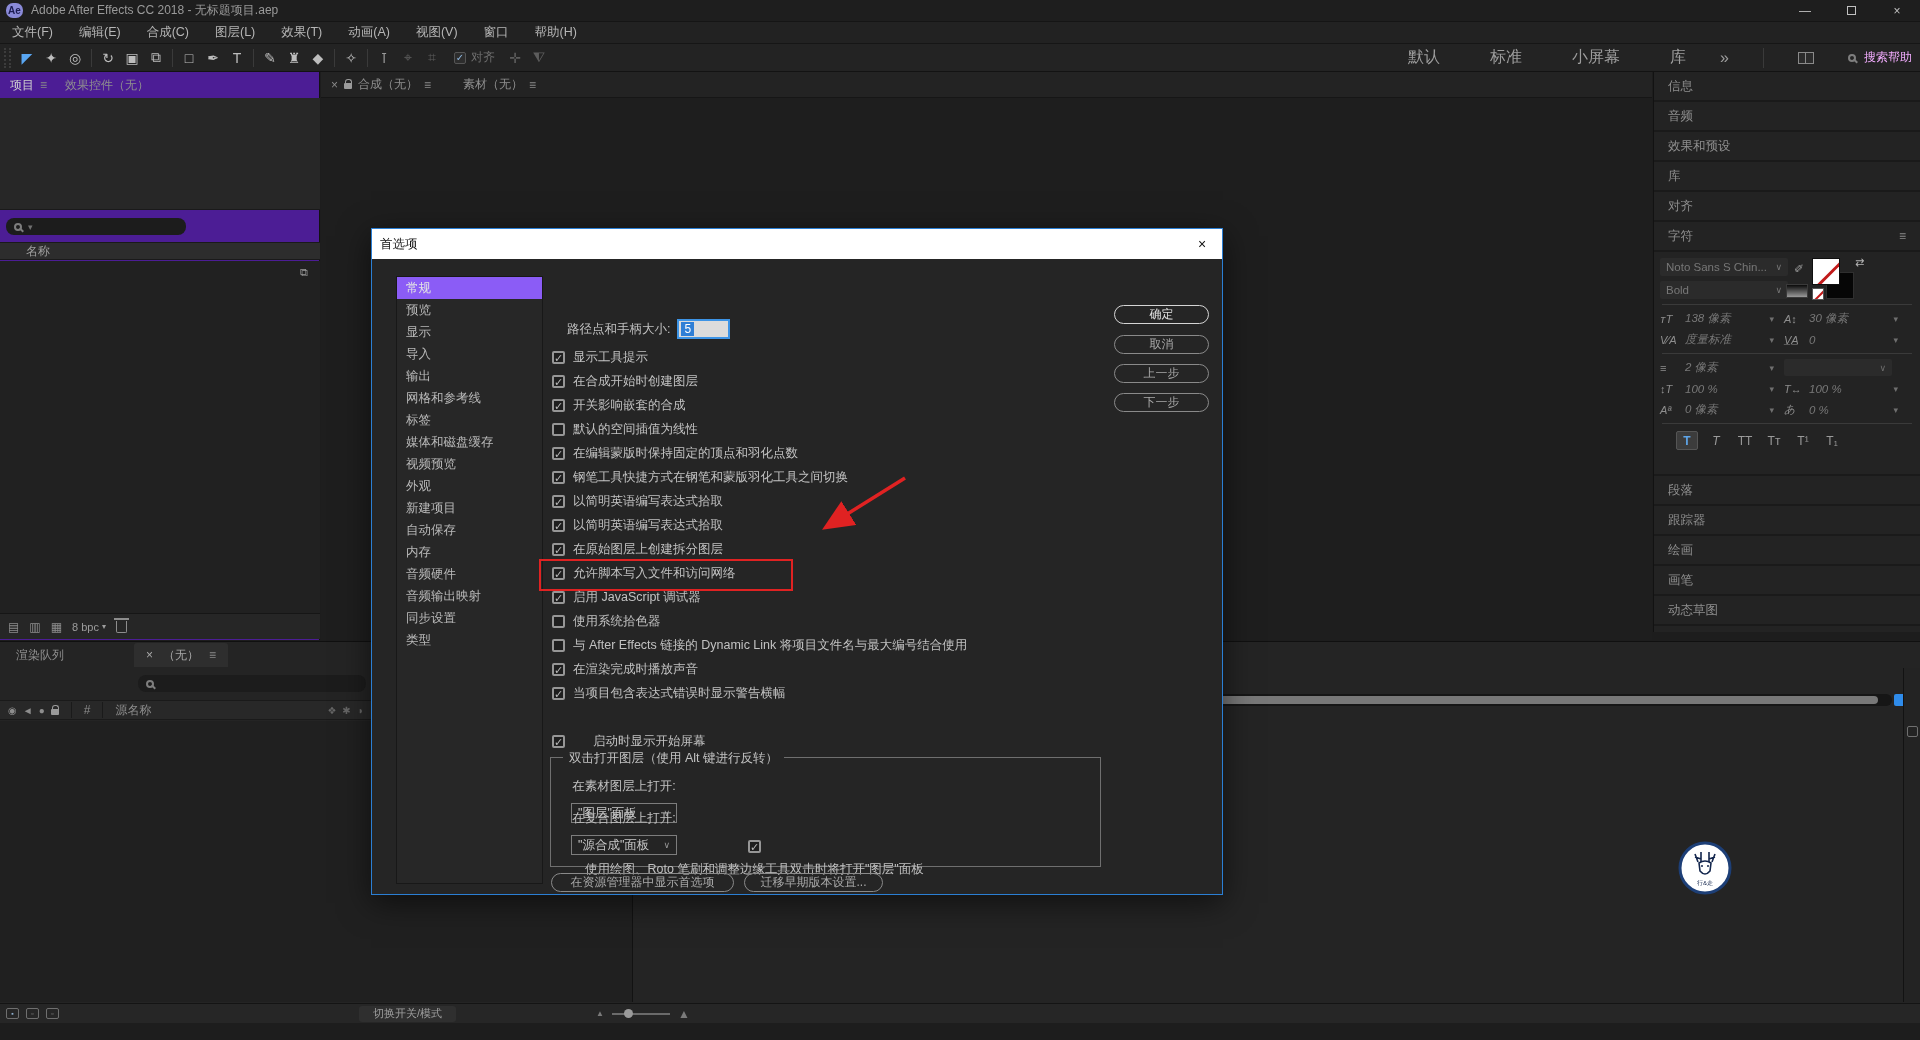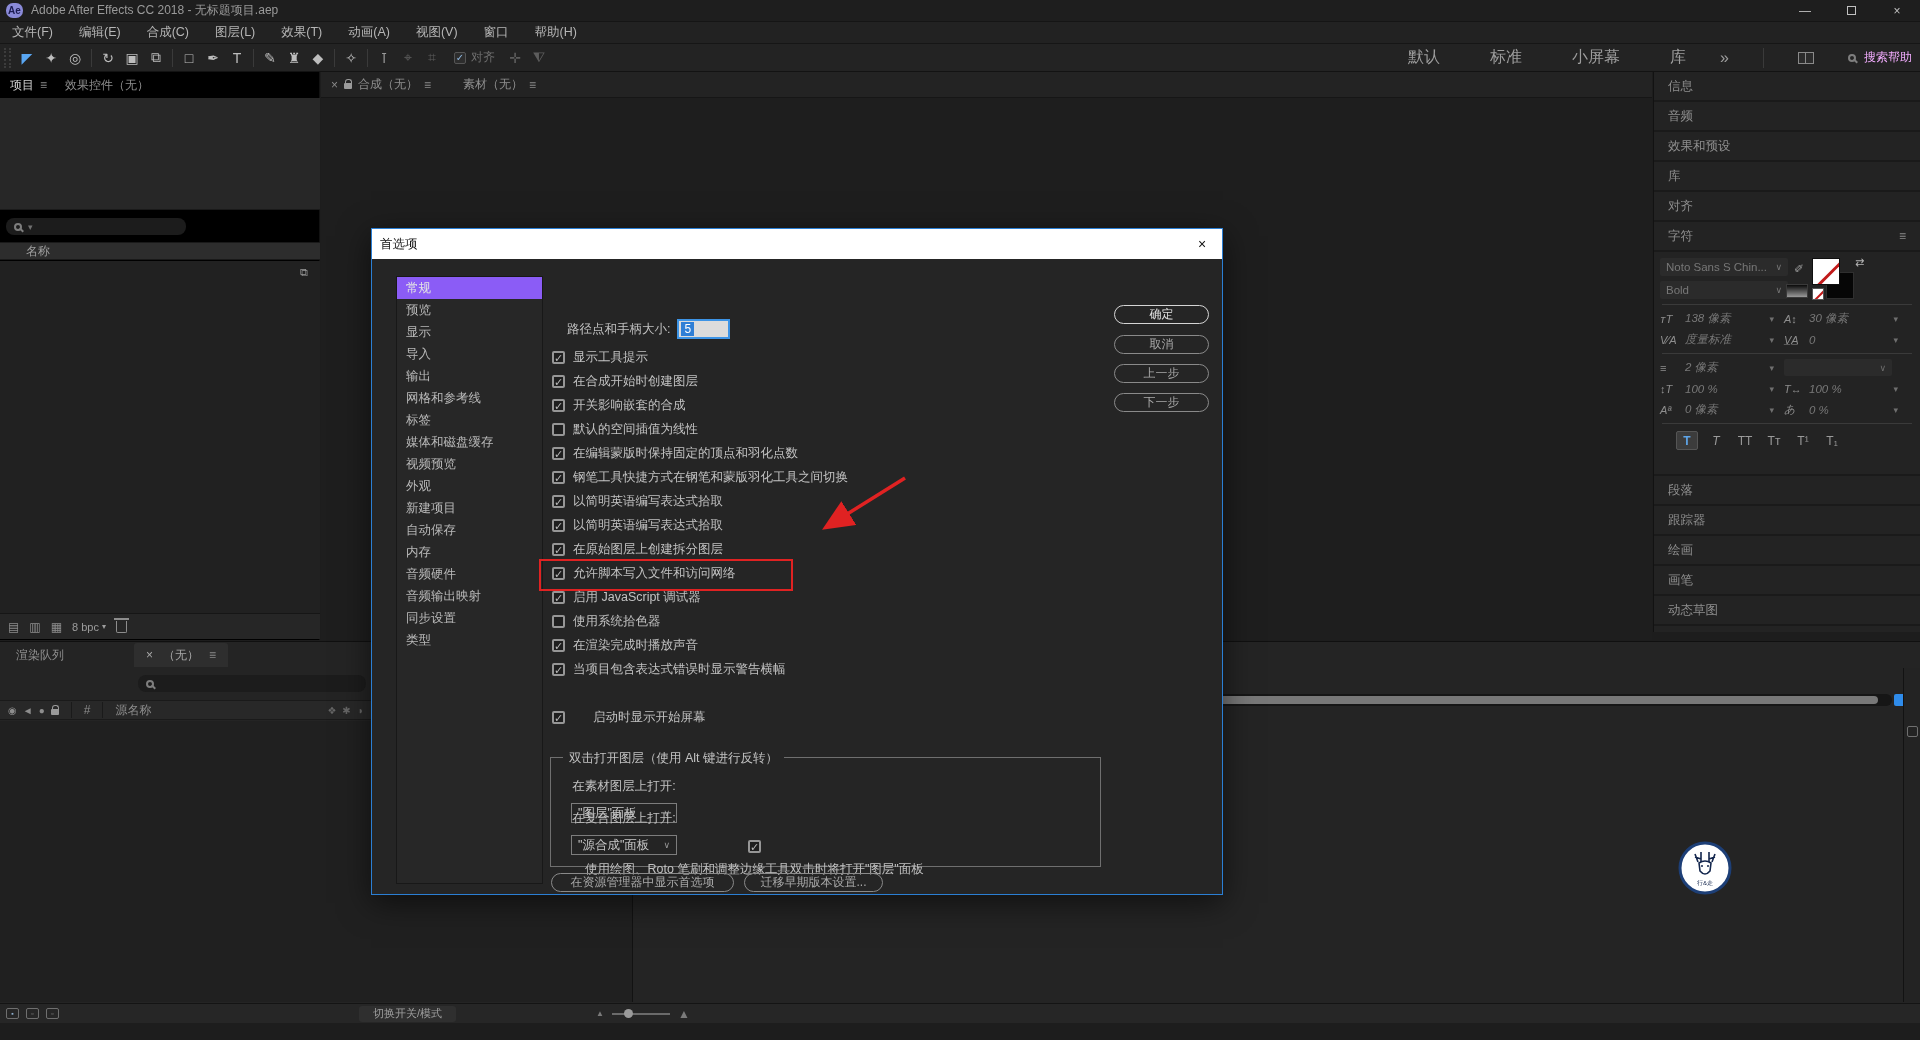--- a/index.html
+++ b/index.html
@@ -27,21 +27,21 @@
 .snap-box{width:12px;height:12px;background:#2d2d2d;border:1px solid #555;border-radius:2px;color:#8fb8e0;font-size:10px;line-height:10px;text-align:center;}
 .workspace-area{margin-left:auto;display:flex;align-items:center;gap:34px;color:#9d9d9d;padding-right:8px;}
 .ws-label{font-size:16px;}
 .ws-sep{width:1px;height:20px;background:#3a3a3a;}
 .search-help{display:flex;align-items:center;gap:8px;color:#f0abfc;}
 .mag{width:8px;height:8px;border:2px solid #7e7e7e;border-radius:50%;position:relative;display:inline-block;}
 .mag::after{content:"";position:absolute;width:5px;height:2px;background:#7e7e7e;transform:rotate(45deg);right:-4px;bottom:-2px;}
 .grid-icon{width:16px;height:12px;border:1px solid #8a8a8a;display:inline-block;position:relative;background:#2c2c2c;}
 .grid-icon::after{content:"";position:absolute;left:6px;top:0;bottom:0;width:1px;background:#8a8a8a;}
 
-.panel{background:#000000;}
+.panel{background:#4c1d95;}
 .ptab-row{height:26px;display:flex;align-items:center;padding-left:10px;gap:18px;color:#8f8f8f;}
 .ptab{display:flex;align-items:center;gap:6px;}
 .ptab .x{color:#8a8a8a;}
 .ptab.active{color:#cfcfcf;}
 .hamb{color:#8a8a8a;font-size:12px;}
 .mini-lock{width:8px;height:6px;background:#9a9a9a;border-radius:1px;position:relative;display:inline-block;margin-top:3px;}
 .mini-lock::before{content:"";position:absolute;top:-4px;left:1px;width:5px;height:4px;border:1px solid #9a9a9a;border-bottom:none;border-radius:3px 3px 0 0;}
 
 .project-panel{left:0;top:72px;width:320px;height:568px;border-right:1px solid #121212;}
 .proj-thumb{left:0;top:26px;width:320px;height:112px;background:#272727;border-bottom:1px solid #1a1a1a;}
@@ -513,20 +513,24 @@
           </div>
           <div class="cb-row">
             <span class="cb checked"></span>
             <span>启用 JavaScript 调试器</span>
           </div>
           <div class="cb-row">
             <span class="cb"></span>
             <span>使用系统拾色器</span>
           </div>
           <div class="cb-row">
+            <span class="cb"></span>
+            <span>与 After Effects 链接的 Dynamic Link 将项目文件名与最大编号结合使用</span>
+          </div>
+          <div class="cb-row">
             <span class="cb checked"></span>
             <span>在渲染完成时播放声音</span>
           </div>
           <div class="cb-row">
             <span class="cb checked"></span>
             <span>当项目包含表达式错误时显示警告横幅</span>
           </div>
           <div class="cb-row gap">
             <span class="cb checked"></span>
             <span>启动时显示开始屏幕</span>

